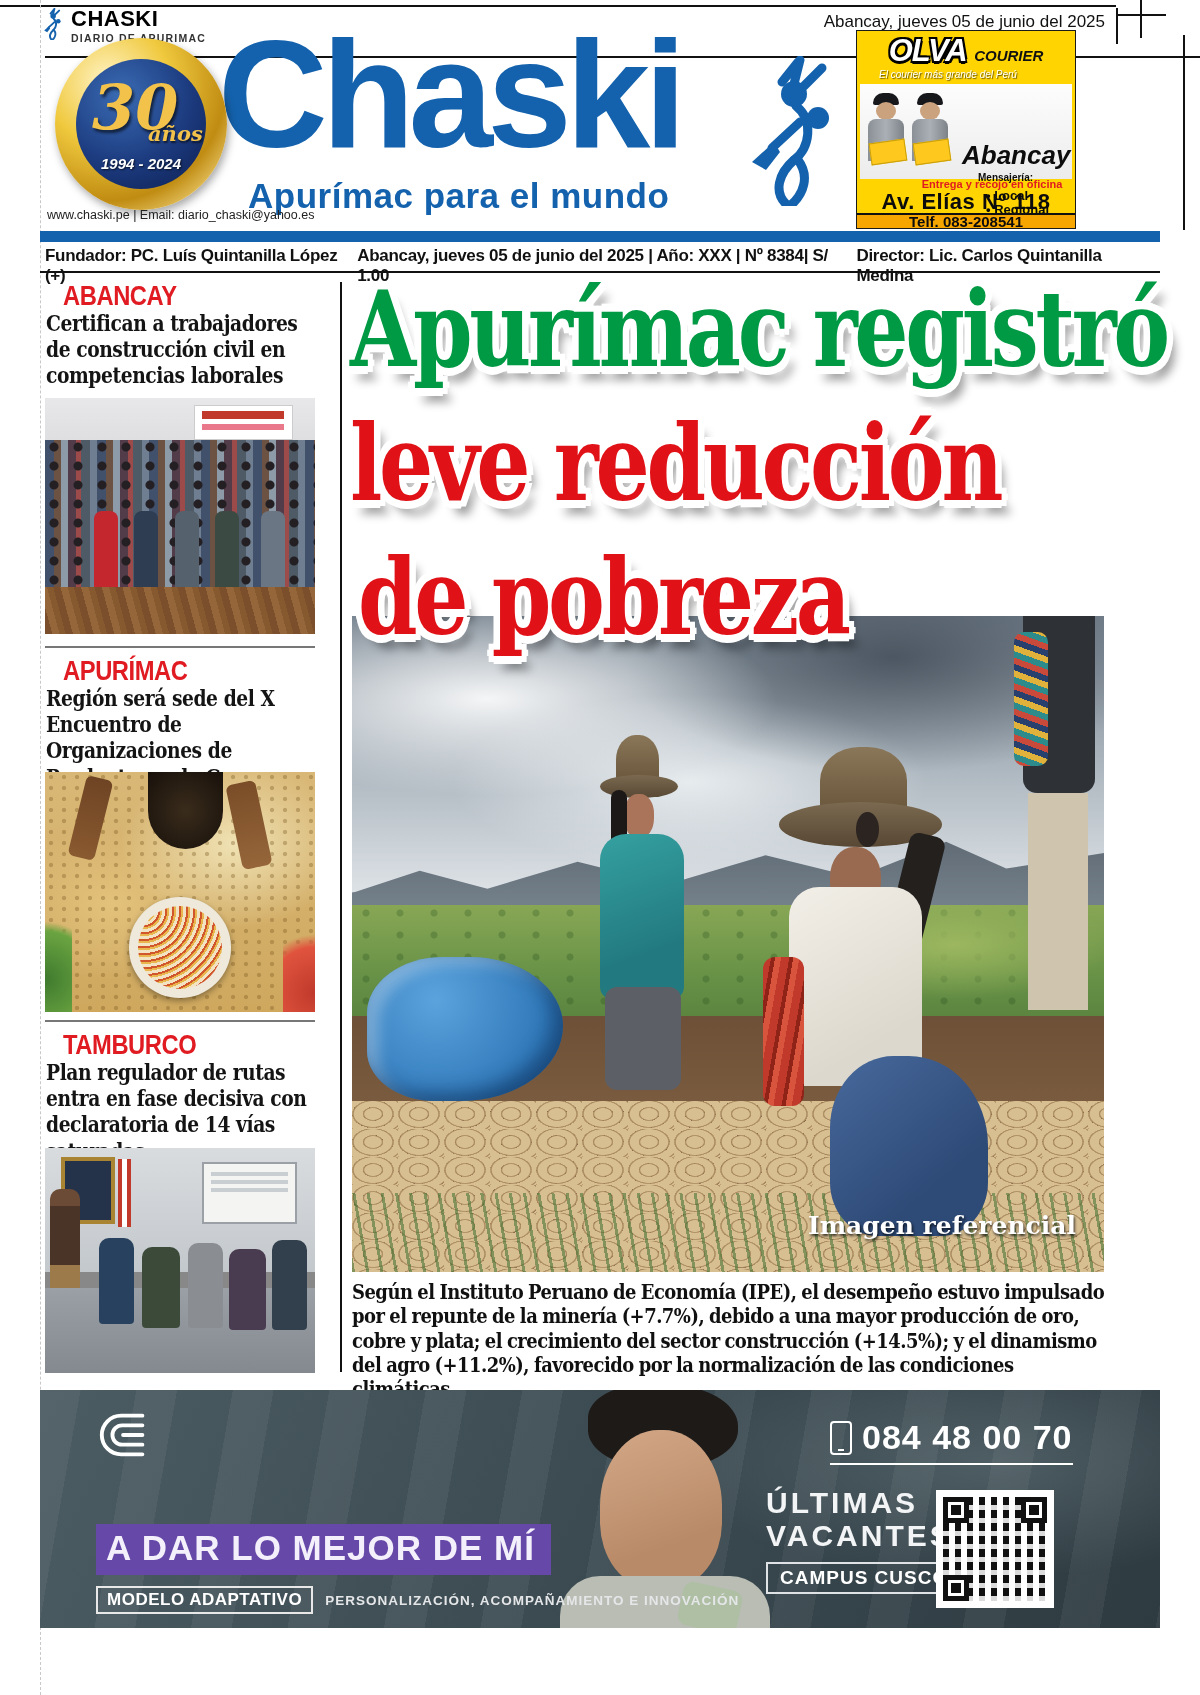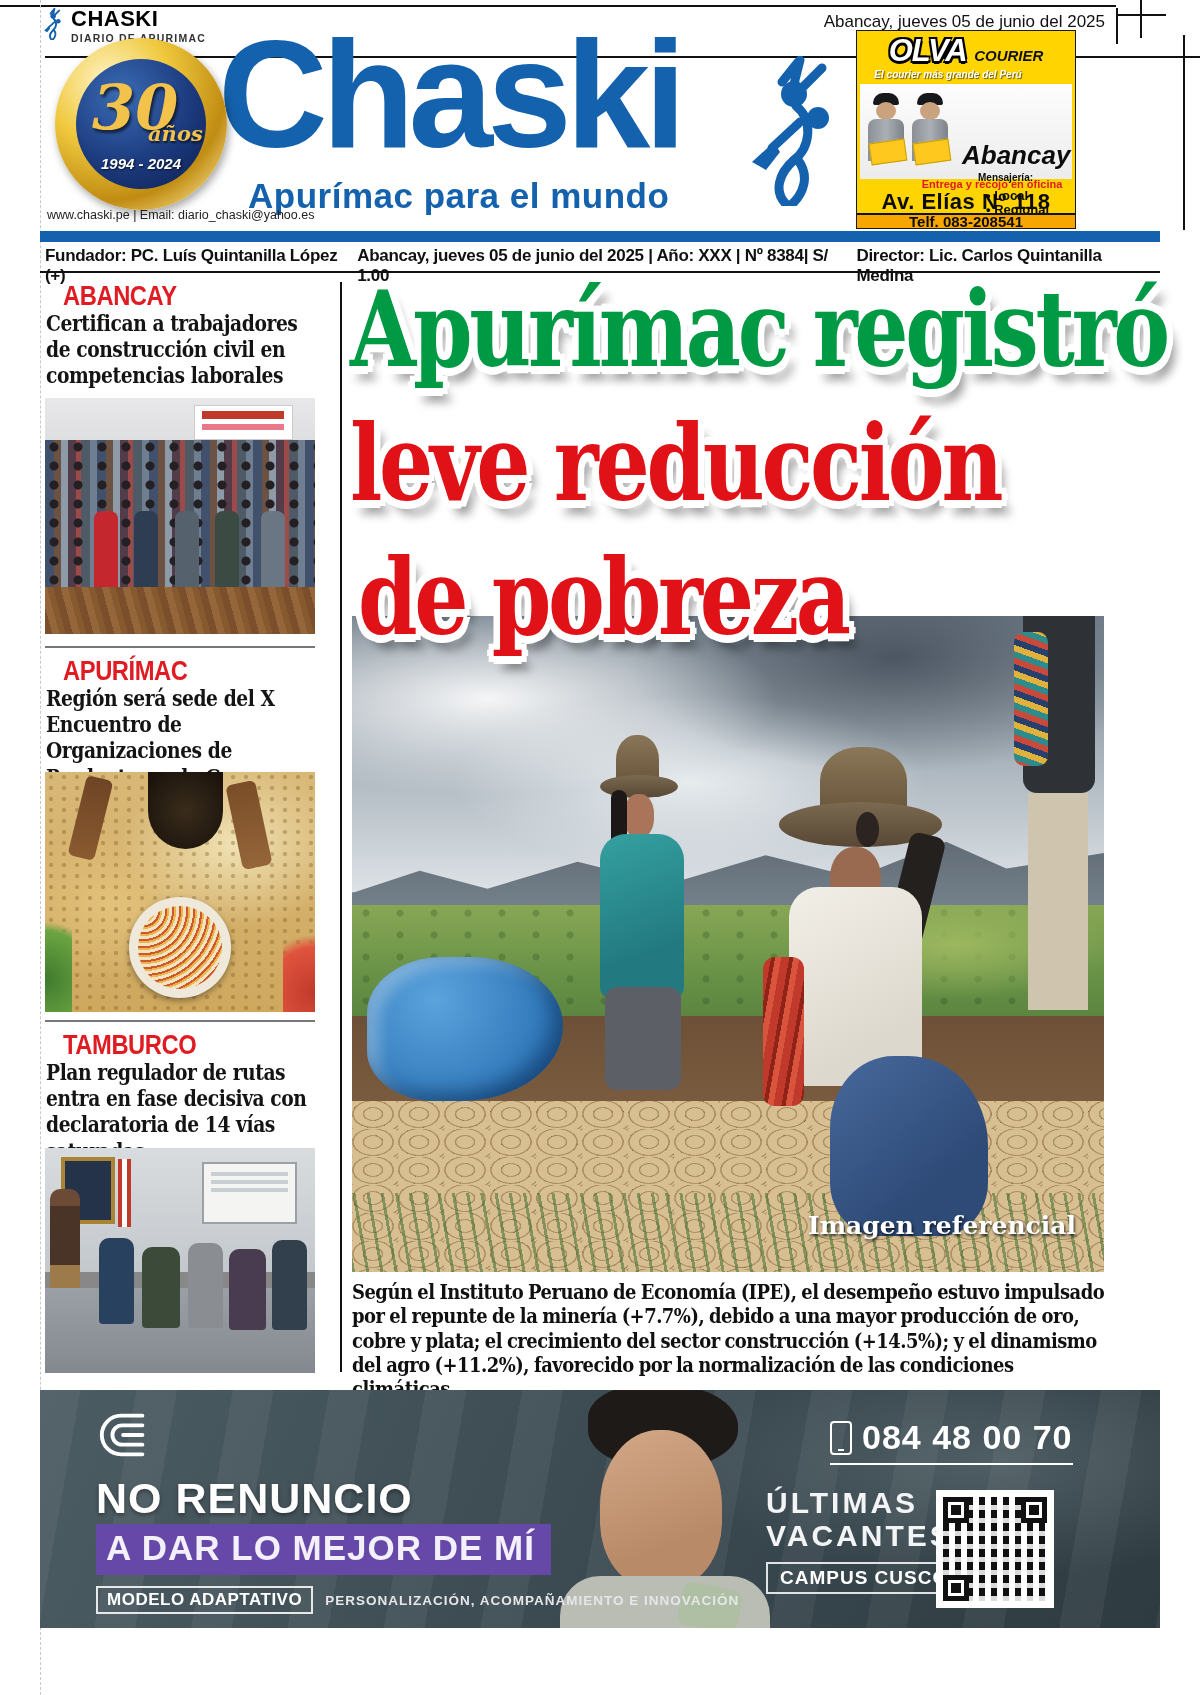--- a/index.html
+++ b/index.html
@@ -40,21 +40,21 @@
   .mast-tagline{left:248px;top:176px;font-size:35px;font-weight:bold;color:#1462ad;letter-spacing:.5px;}
   .mast-contact{left:47px;top:208px;font-size:12.5px;color:#222;z-index:4;}
   .messenger{left:748px;top:56px;z-index:2;}
   
   .olva{left:856px;top:30px;width:218px;height:197px;background:#ffd400;border:1.5px solid #1a1a1a;
     overflow:hidden;z-index:4;}
   .olva-brandrow{left:0;top:2px;width:218px;text-align:center;}
   .olva-brand{display:inline-block;font-style:italic;font-weight:900;font-size:31px;color:#fff;
     letter-spacing:-1px;text-shadow:-2px -2px 0 #000,2px -2px 0 #000,-2px 2px 0 #000,2px 2px 0 #000,0 3px 0 #000;}
   .olva-brand2{display:inline-block;font-style:italic;font-weight:900;font-size:15px;color:#111;margin-left:3px;}
-  .olva-tag{left:0;top:38px;width:182px;text-align:center;font-style:italic;font-weight:700;font-size:10px;
+  .olva-tag{left:0;top:38px;width:182px;text-align:center;font-style:italic;font-weight:400;font-size:10px;
     color:#fff;text-shadow:1px 1px 1px rgba(0,0,0,.6);}
   .olva-panel{left:3px;top:53px;width:212px;height:95px;background:linear-gradient(180deg,#fdfdfd,#ececec);}
   .courier{width:40px;height:86px;position:absolute;bottom:0;}
   .courier .cap{position:absolute;left:7px;top:0;width:26px;height:12px;border-radius:10px 10px 2px 2px;background:#16181c;}
   .courier .face{position:absolute;left:10px;top:9px;width:20px;height:18px;border-radius:50%;background:#caa27e;}
   .courier .shirt{position:absolute;left:2px;top:26px;width:36px;height:42px;border-radius:8px 8px 0 0;
     background:linear-gradient(90deg,#8b9097,#aab0b6 50%,#7d8288);}
   .courier .box{position:absolute;left:4px;top:48px;width:34px;height:20px;background:#ffc81e;
     border:1.5px solid #caa10c;transform:rotate(-8deg);}
   .olva-city{left:102px;top:56px;font-style:italic;font-weight:800;font-size:26px;color:#0c0c0c;}
@@ -392,21 +392,20 @@
     <div class="abs uc-logo">
       <svg width="58" height="58" viewBox="0 0 60 60">
         <g stroke="#fff" stroke-width="4" fill="none" stroke-linecap="round">
           <path d="M48,10 H26 a20,20 0 0 0 0,40 h22"></path>
           <path d="M48,20 H27 a10,10 0 0 0 0,20 h21"></path>
           <path d="M48,30 H28"></path>
         </g>
       </svg>
     </div>
 
-    <div class="abs slogan1">NO RENUNCIO</div>
     <div class="abs model-row">
       <span class="model-badge">MODELO ADAPTATIVO</span>
       <span class="model-desc">PERSONALIZACIÓN, ACOMPAÑAMIENTO E INNOVACIÓN</span>
     </div>
     <div class="abs slogan2">A DAR LO MEJOR DE MÍ</div>
 
     <div class="abs phone-row">
       <span class="phone-icon">
           <i></i>
         </span>

